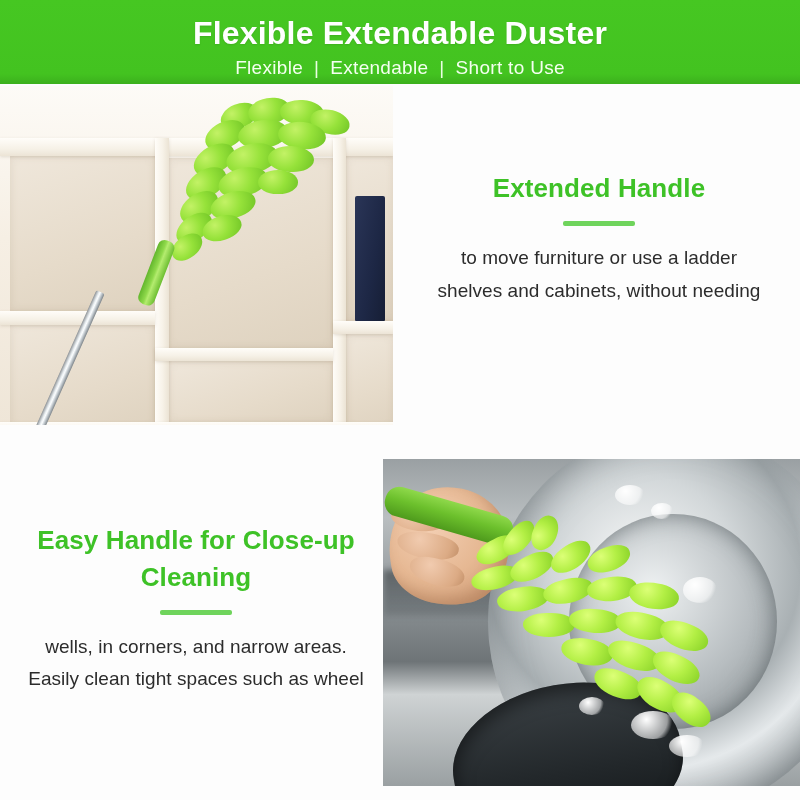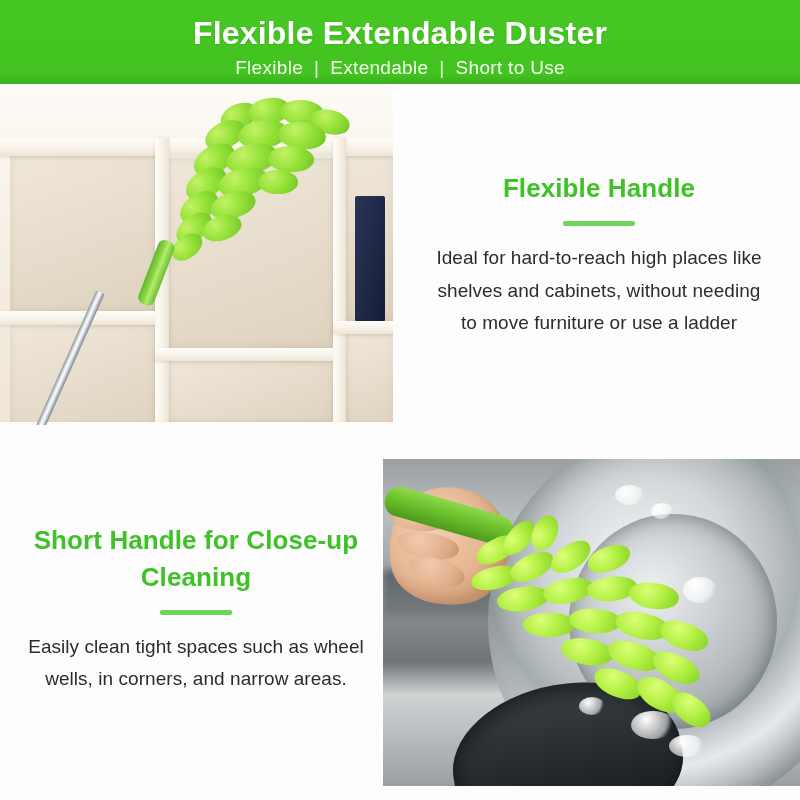--- a/index.html
+++ b/index.html
@@ -293,38 +293,37 @@
       <div class="tuft" style="left:34px;  top:118px; width:40px; height:24px; transform:rotate(-18deg);"></div>
       <div class="tuft" style="left:2px;   top:138px; width:34px; height:22px; transform:rotate(-38deg);"></div>
     </div>
 
     <div class="pole-green"></div>
     <div class="pole"></div>
   </div>
 </div>
 
 <div class="block-extended">
-  <h2 class="feat-title">Flexible Handle</h2>
+  <h2 class="feat-title">Extended Handle</h2>
   <div class="feat-rule"></div>
   <p class="feat-body">
-    <span class="ln">Ideal for hard-to-reach high places like</span>
+    <span class="ln">to move furniture or use a ladder</span>
     <span class="ln">shelves and cabinets, without needing</span>
-    <span class="ln">to move furniture or use a ladder</span>
   </p>
 </div>
 
 <div class="block-short">
   <h2 class="feat-title">
-    <span class="ln">Short Handle for</span>
+    <span class="ln">Easy Handle for</span>
     <span class="ln">Close-up Cleaning</span>
   </h2>
   <div class="feat-rule"></div>
   <p class="feat-body">
+    <span class="ln">wells, in corners, and narrow areas.</span>
     <span class="ln">Easily clean tight spaces such as wheel</span>
-    <span class="ln">wells, in corners, and narrow areas.</span>
   </p>
 </div>
 
 <div class="photo-wheel">
   <div class="wheel-bg"></div>
   <div class="wheel-dark-band"></div>
   <div class="rim">
     <div class="rim-inner"></div>
   </div>
   <div class="tire"></div>

